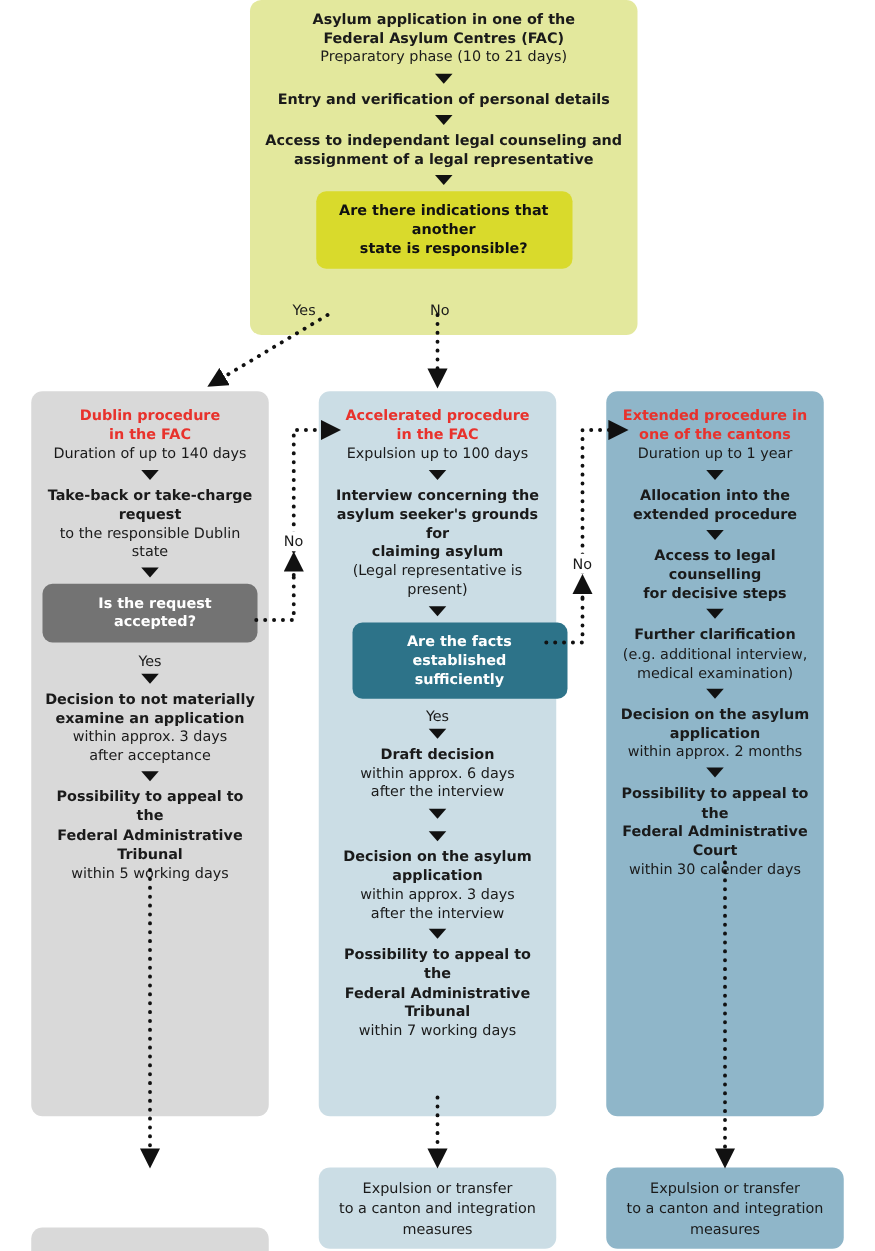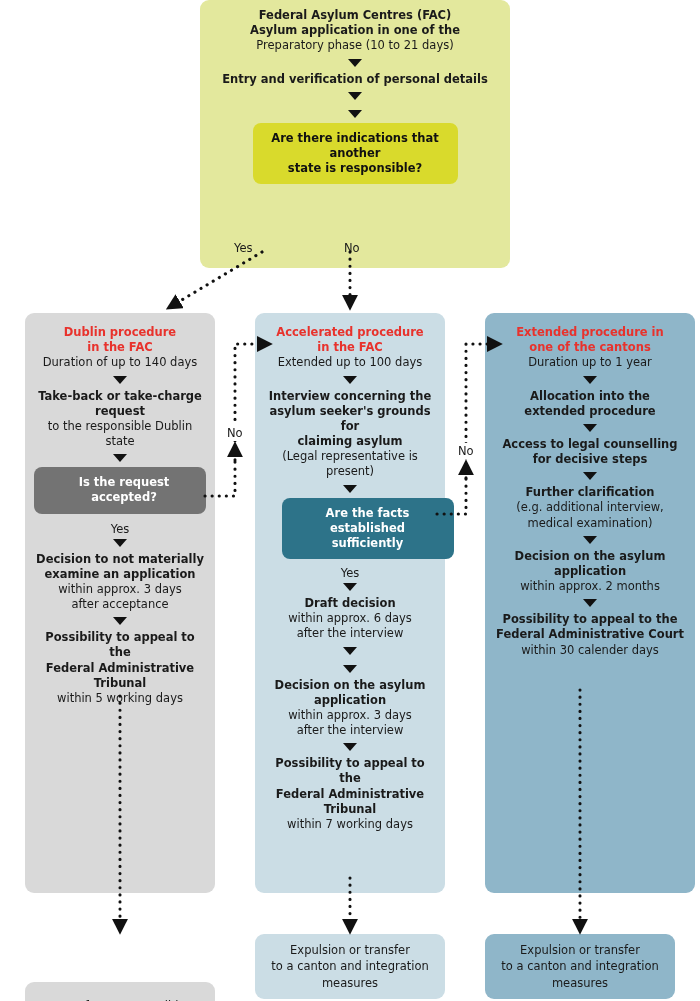--- a/index.html
+++ b/index.html
@@ -55,31 +55,35 @@
 </style>
 </head>
 <body>
 
 <div id="flow">
 
   <div class="panel yellow" style="left:200px;top:0px;width:310px;height:268px;">
     <div class="stack" style="padding-top:8px;">
 
       <div class="step">
+        <span class="ln b">Asylum application in one of the</span>
         <span class="ln b">Federal Asylum Centres (FAC)</span>
-        <span class="ln b">Asylum application in one of the</span>
         <span class="ln n">Preparatory phase (10 to 21 days)</span>
       </div>
       <div class="arrow"></div>
 
       <div class="step">
         <span class="ln b">Entry and verification of personal details</span>
       </div>
       <div class="arrow"></div>
 
+      <div class="step">
+        <span class="ln b">Access to independant legal counseling and</span>
+        <span class="ln b">assignment of a legal representative</span>
+      </div>
       <div class="arrow"></div>
 
       <div class="dbox olive" style="width:205px;">
         <span class="ln">Are there indications that another</span>
         <span class="ln">state is responsible?</span>
       </div>
     </div>
   </div>
 
   <div class="branchlabel" style="left:234px;top:241px;">Yes</div>
@@ -124,21 +128,21 @@
       </div>
     </div>
   </div>
 
   <div class="panel lightblue" style="left:255px;top:313px;width:190px;height:580px;padding-left:32px;">
     <div class="stack" style="padding-top:12px;">
 
       <div class="step">
         <span class="ln red">Accelerated procedure</span>
         <span class="ln red">in the FAC</span>
-        <span class="ln n">Extended up to 100 days</span>
+        <span class="ln n">Expulsion up to 100 days</span>
       </div>
       <div class="arrow"></div>
 
       <div class="step">
         <span class="ln b">Interview concerning the</span>
         <span class="ln b">asylum seeker's grounds for</span>
         <span class="ln b">claiming asylum</span>
         <span class="ln n">(Legal representative is present)</span>
       </div>
       <div class="arrow"></div>
@@ -170,21 +174,21 @@
 
       <div class="step">
         <span class="ln b">Possibility to appeal to the</span>
         <span class="ln b">Federal Administrative</span>
         <span class="ln b">Tribunal</span>
         <span class="ln n">within 7 working days</span>
       </div>
     </div>
   </div>
 
-  <div class="panel steel" style="left:485px;top:313px;width:210px;height:580px;">
+  <div class="panel steel" style="left:485px;top:313px;width:174px;height:580px;">
     <div class="stack" style="padding-top:12px;">
 
       <div class="step">
         <span class="ln red">Extended procedure in</span>
         <span class="ln red">one of the cantons</span>
         <span class="ln n">Duration up to 1 year</span>
       </div>
       <div class="arrow"></div>
 
       <div class="step">

